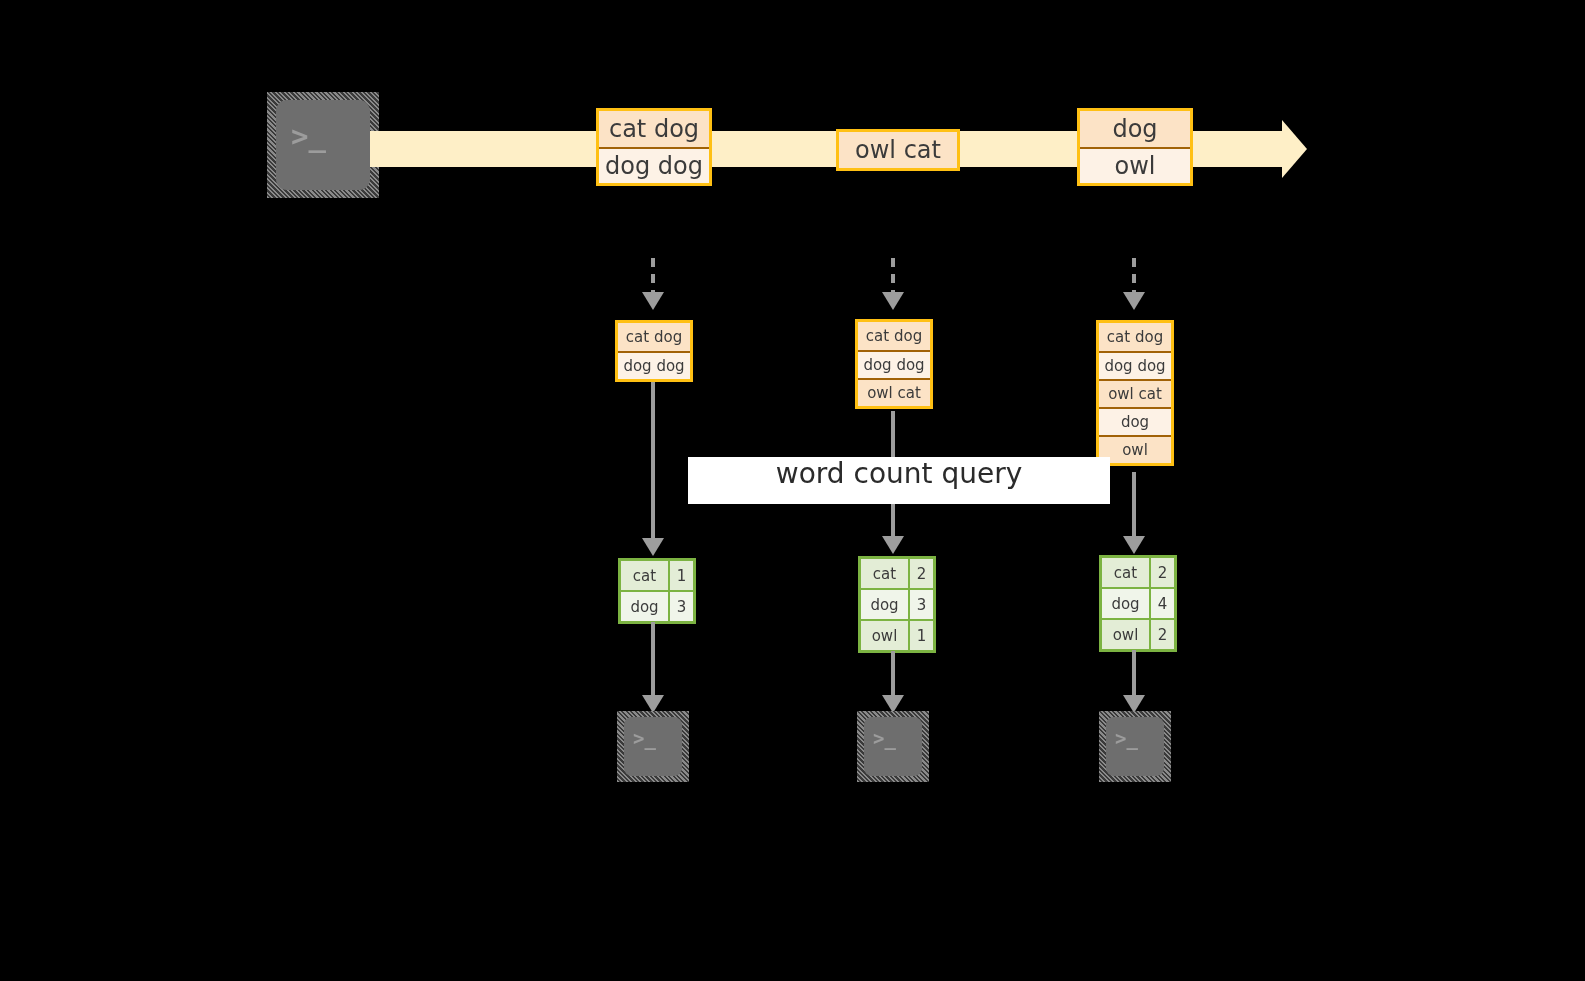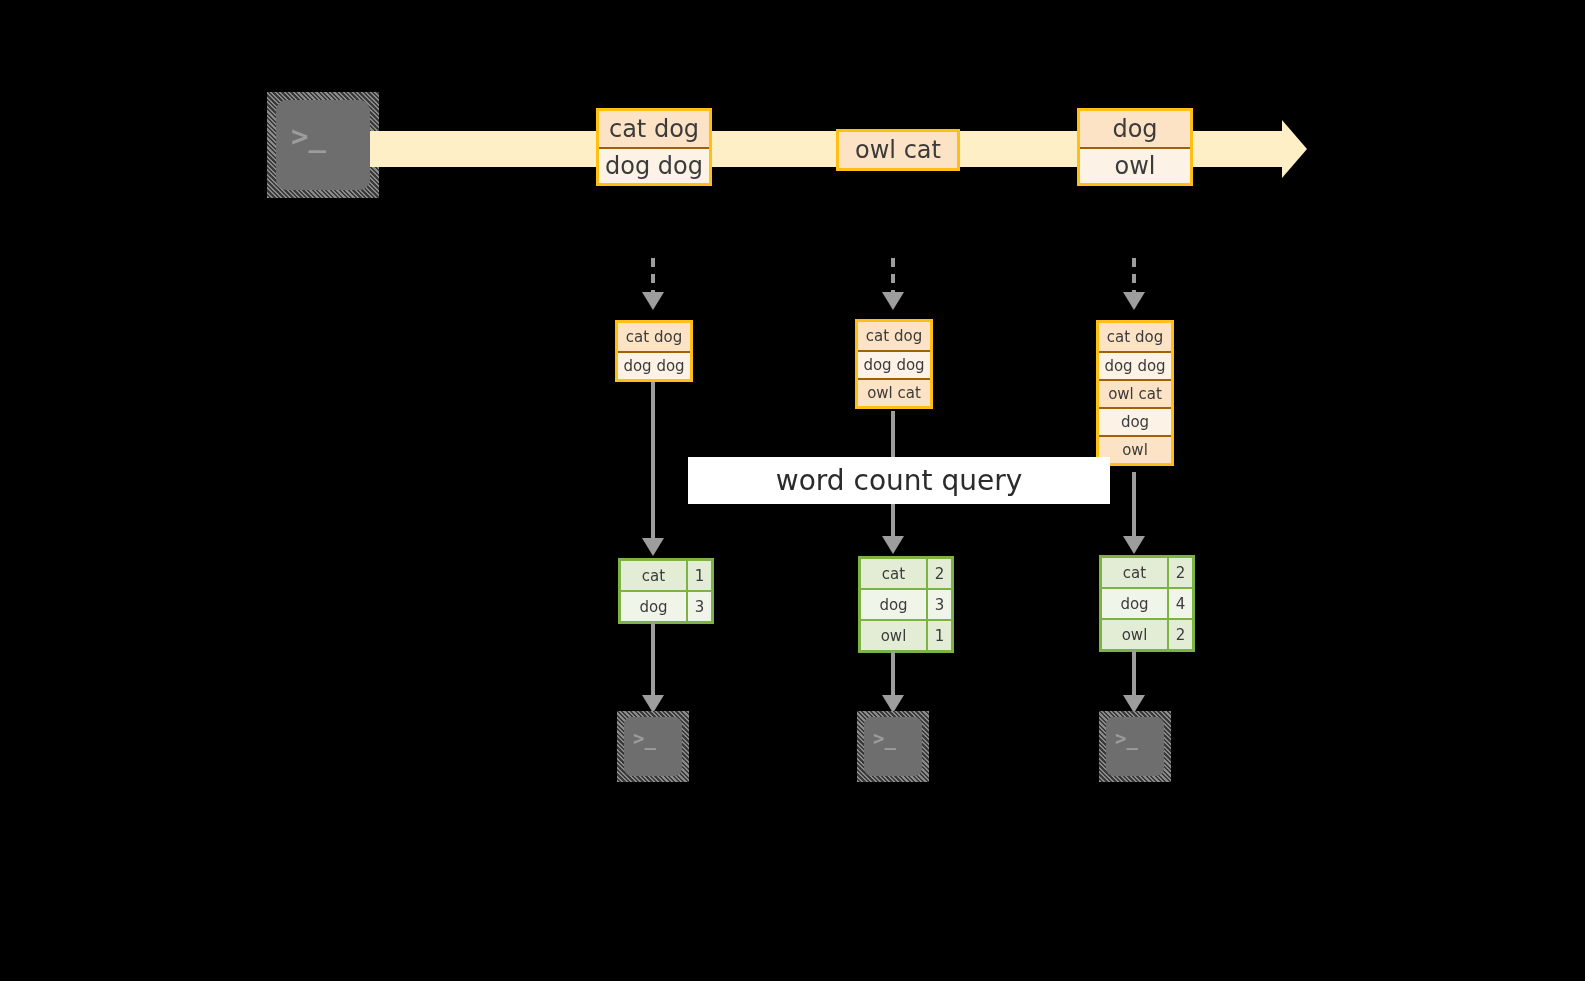--- a/index.html
+++ b/index.html
@@ -98,21 +98,21 @@
   .tbl-cell {
     box-sizing: border-box;
     display: flex;
     align-items: center;
     justify-content: center;
     color: #3b3b3b;
     font-size: 15px;
     background: #E3EDD6;
   }
   .tbl-row.alt .tbl-cell { background: #F0F5EA; }
-  .tbl-cell.key { width: 65px; }
+  .tbl-cell.key { width: 47px; }
   .tbl-cell.val { width: 25px; border-left: 2px solid #7CB342; }
 
   
   .ln {
     position: absolute;
     background: #9d9d9d;
     width: 4px;
   }
   .ln.dash {
     background: none;
@@ -131,21 +131,21 @@
     border-right-width: 11px;
     border-top-width: 18px;
     border-bottom-width: 0;
   }
 
   
   .banner {
     position: absolute;
     background: #FFFFFF;
     display: flex;
-    align-items: center;
+    align-items: flex-start;
     justify-content: center;
   }
   .banner-label {
     color: #2b2b2b;
     font-size: 28px;
     white-space: nowrap;
   }
 </style>
 </head>
 <body>

